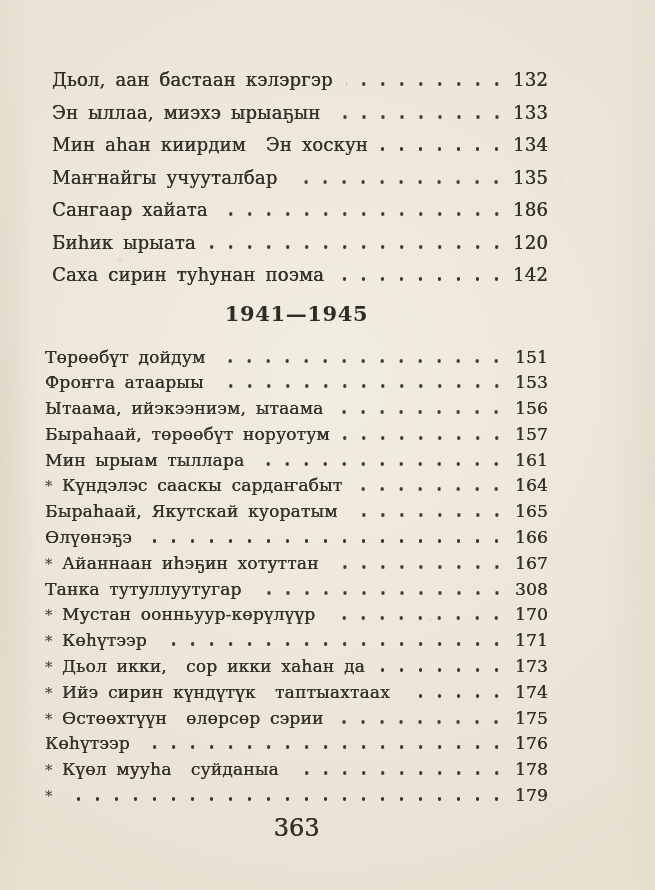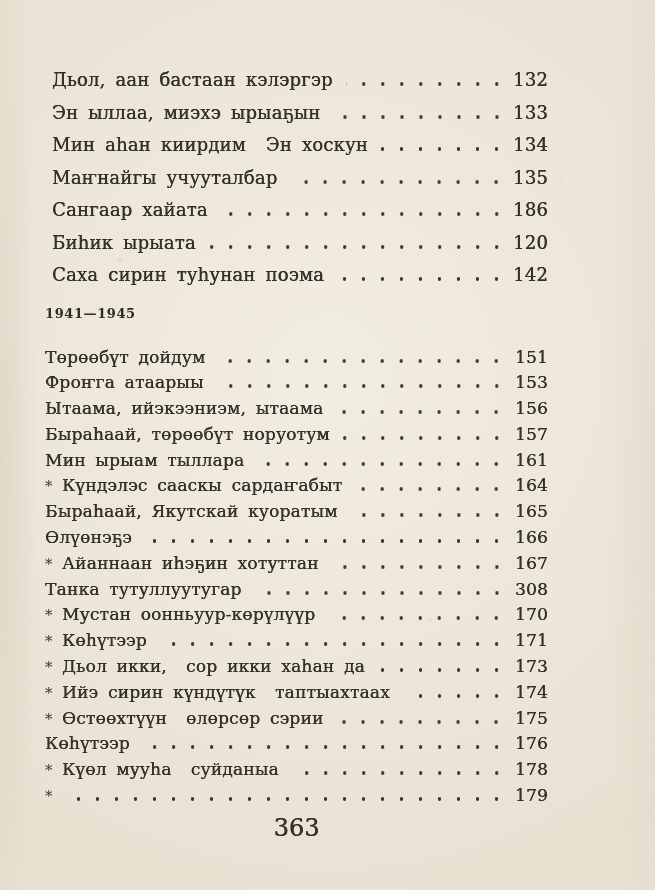--- a/index.html
+++ b/index.html
@@ -65,21 +65,22 @@
   .pagenum {
     flex: 0 0 auto;
     min-width: 36px;
     text-align: right;
     text-shadow: 0.3px 0 0 currentColor;
   }
   .section-header {
     margin: 6px 0 0 0;
     height: 22px;
     line-height: 22px;
-    font-size: 13px;
+    text-align: center;
+    font-size: 21px;
     font-weight: bold;
     letter-spacing: 0.6px;
     color: #2f2b25;
   }
   .footer {
     margin-top: 3px;
     text-align: center;
     font-size: 24px;
   }
   .footer-num { text-shadow: 0.3px 0 0 currentColor; }

